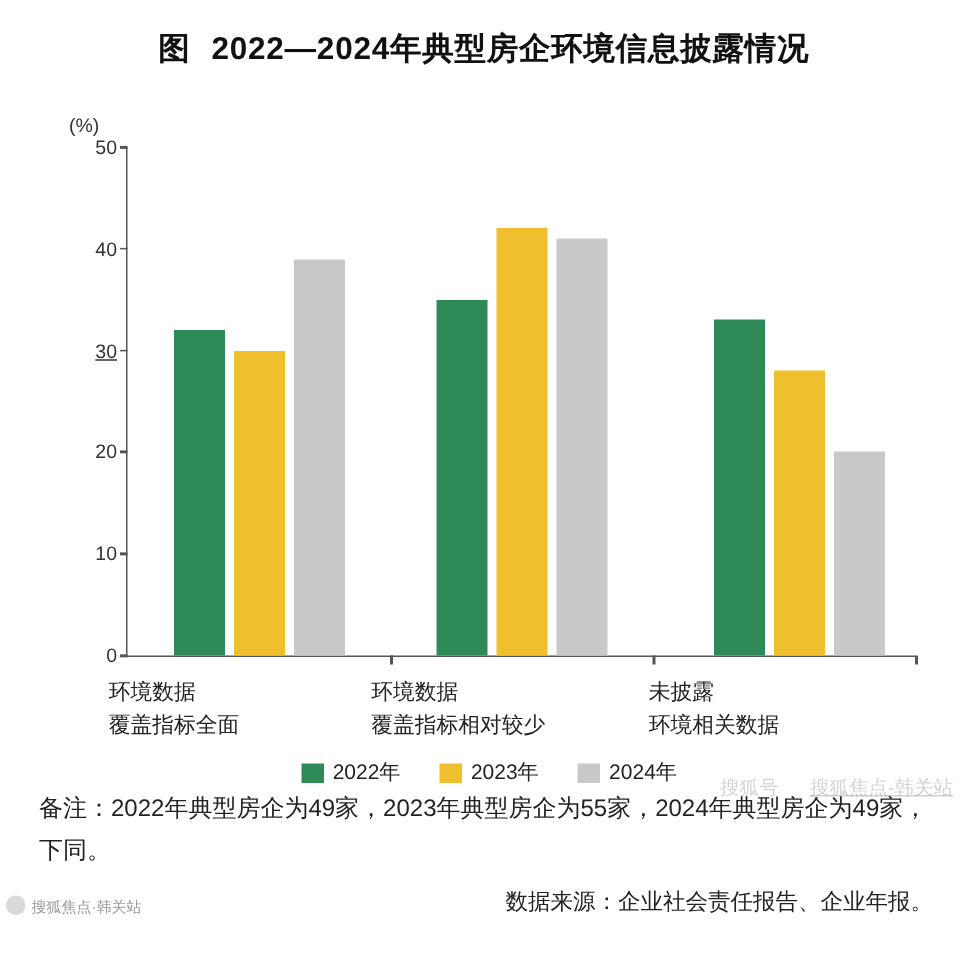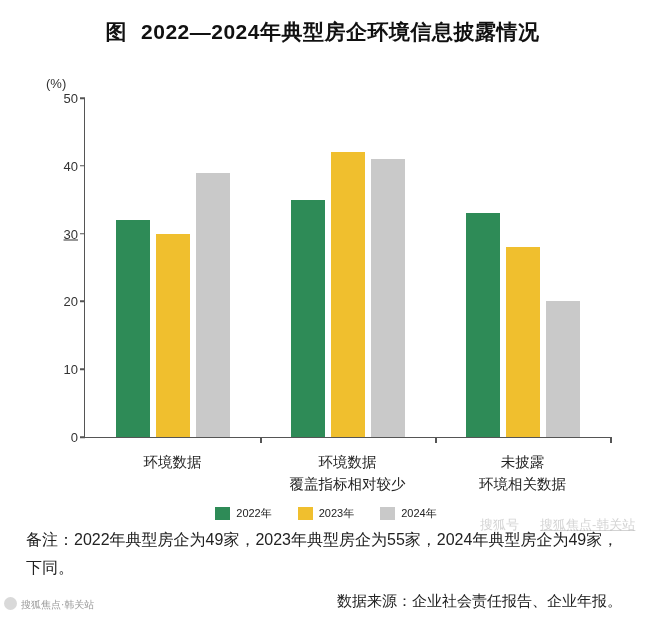--- a/index.html
+++ b/index.html
@@ -104,36 +104,35 @@
     height: 6px;
     background: #555;
   }
   .xlabel {
     position: absolute;
     top: 100%;
     margin-top: 14px;
     width: 200px;
     left: 50%;
     transform: translateX(-50%);
-    text-align: center;
     font-size: 14.5px;
     line-height: 1.55;
     color: #222;
     white-space: nowrap;
   }
   
   .legend {
     position: absolute;
     left: 0;
     top: 432px;
     width: 600px;
     display: flex;
     justify-content: center;
     gap: 26px;
-    font-size: 11px;
+    font-size: 14px;
     color: #222;
   }
   .legend-item {
     display: flex;
     align-items: center;
     gap: 6px;
   }
   .legend-swatch {
     width: 15px;
     height: 13px;
@@ -213,36 +212,37 @@
         <div class="ytick" style="top: 0px;">50</div>
         <div class="ytick-mark" style="top: 0px;"></div>
         <div class="group" style="left: 0px; width: 175px;">
           <div class="bars">
             <div class="bar" title="2022年: 32" style="height: 216.96px; background: rgb(46, 139, 87);"></div>
             <div class="bar" title="2023年: 30" style="height: 203.4px; background: rgb(240, 191, 46);"></div>
             <div class="bar" title="2024年: 39" style="height: 264.42px; background: rgb(201, 201, 201);"></div>
           </div>
           <div class="xlabel">
             <div>环境数据</div>
+            <div>覆盖指标全面</div>
           </div>
         </div>
         <div class="xtick-mark" style="left: 175px;"></div>
         <div class="group" style="left: 175px; width: 175px;">
           <div class="bars">
             <div class="bar" title="2022年: 35" style="height: 237.3px; background: rgb(46, 139, 87);"></div>
             <div class="bar" title="2023年: 42" style="height: 284.76px; background: rgb(240, 191, 46);"></div>
             <div class="bar" title="2024年: 41" style="height: 277.98px; background: rgb(201, 201, 201);"></div>
           </div>
           <div class="xlabel">
             <div>环境数据</div>
             <div>覆盖指标相对较少</div>
           </div>
         </div>
         <div class="xtick-mark" style="left: 350px;"></div>
-        <div class="group" style="left: 350px; width: 175px;">
+        <div class="group" style="left: 360px; width: 175px;">
           <div class="bars">
             <div class="bar" title="2022年: 33" style="height: 223.74px; background: rgb(46, 139, 87);"></div>
             <div class="bar" title="2023年: 28" style="height: 189.84px; background: rgb(240, 191, 46);"></div>
             <div class="bar" title="2024年: 20" style="height: 135.6px; background: rgb(201, 201, 201);"></div>
           </div>
           <div class="xlabel">
             <div>未披露</div>
             <div>环境相关数据</div>
           </div>
         </div>

